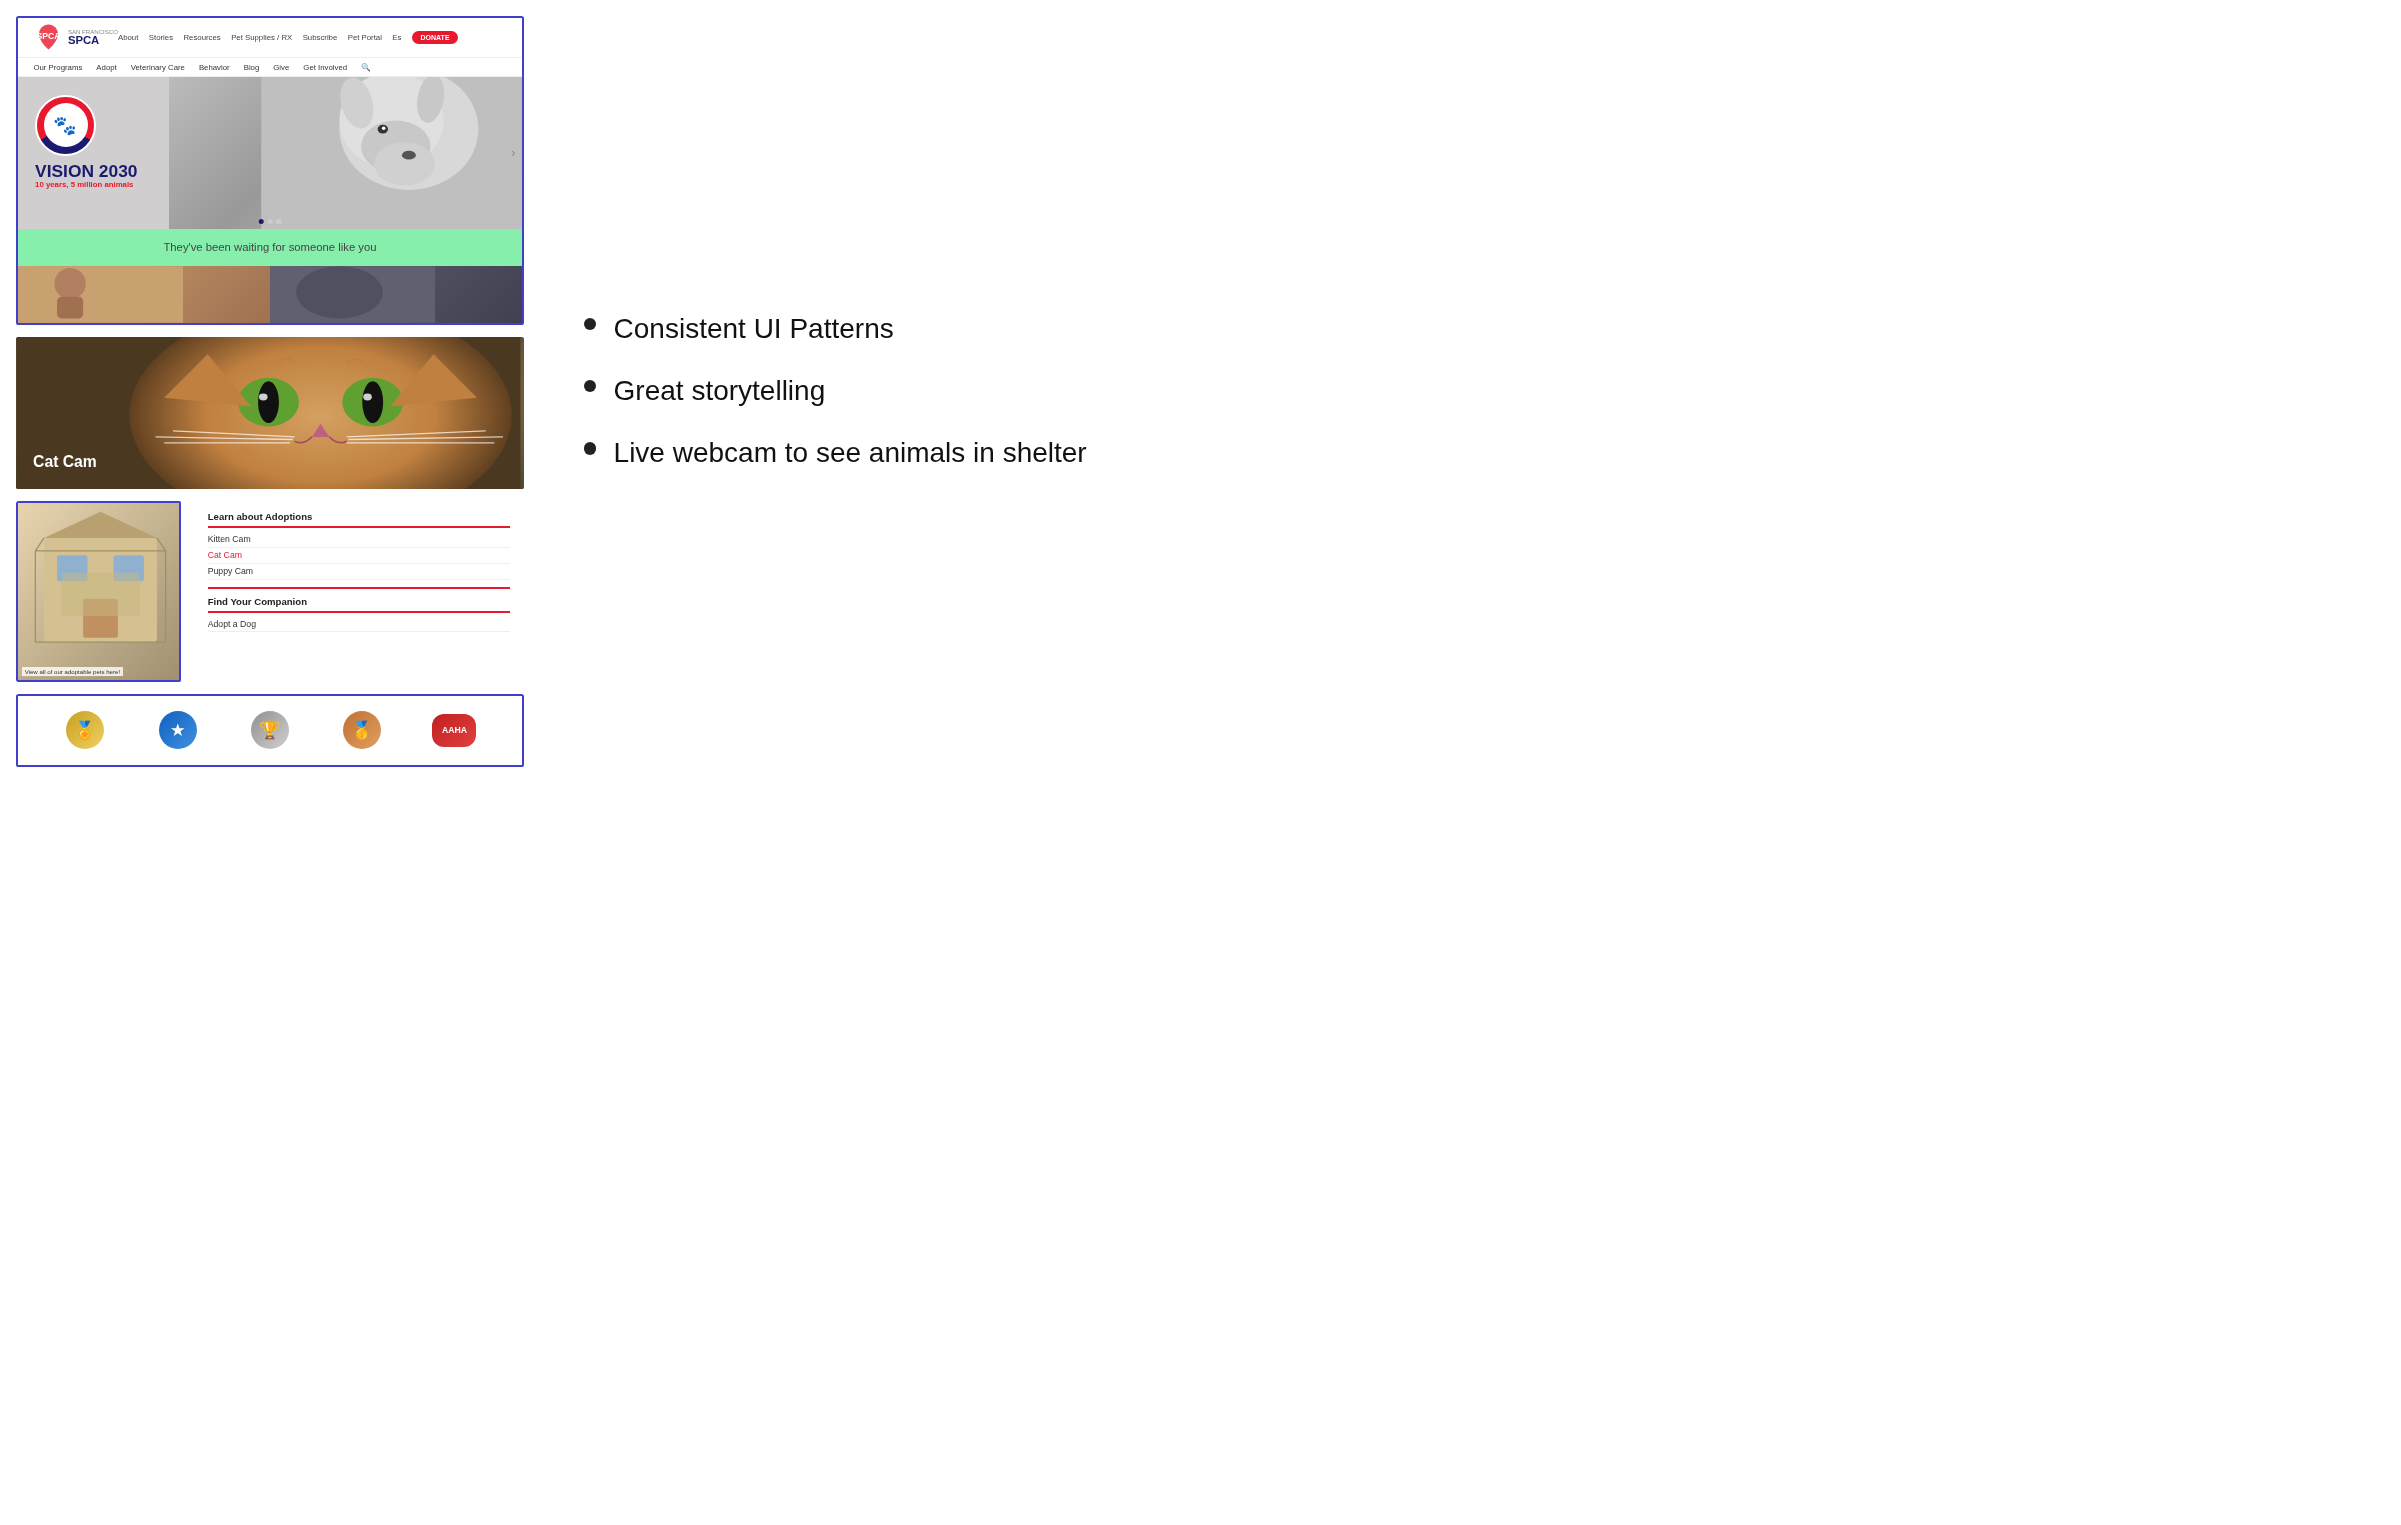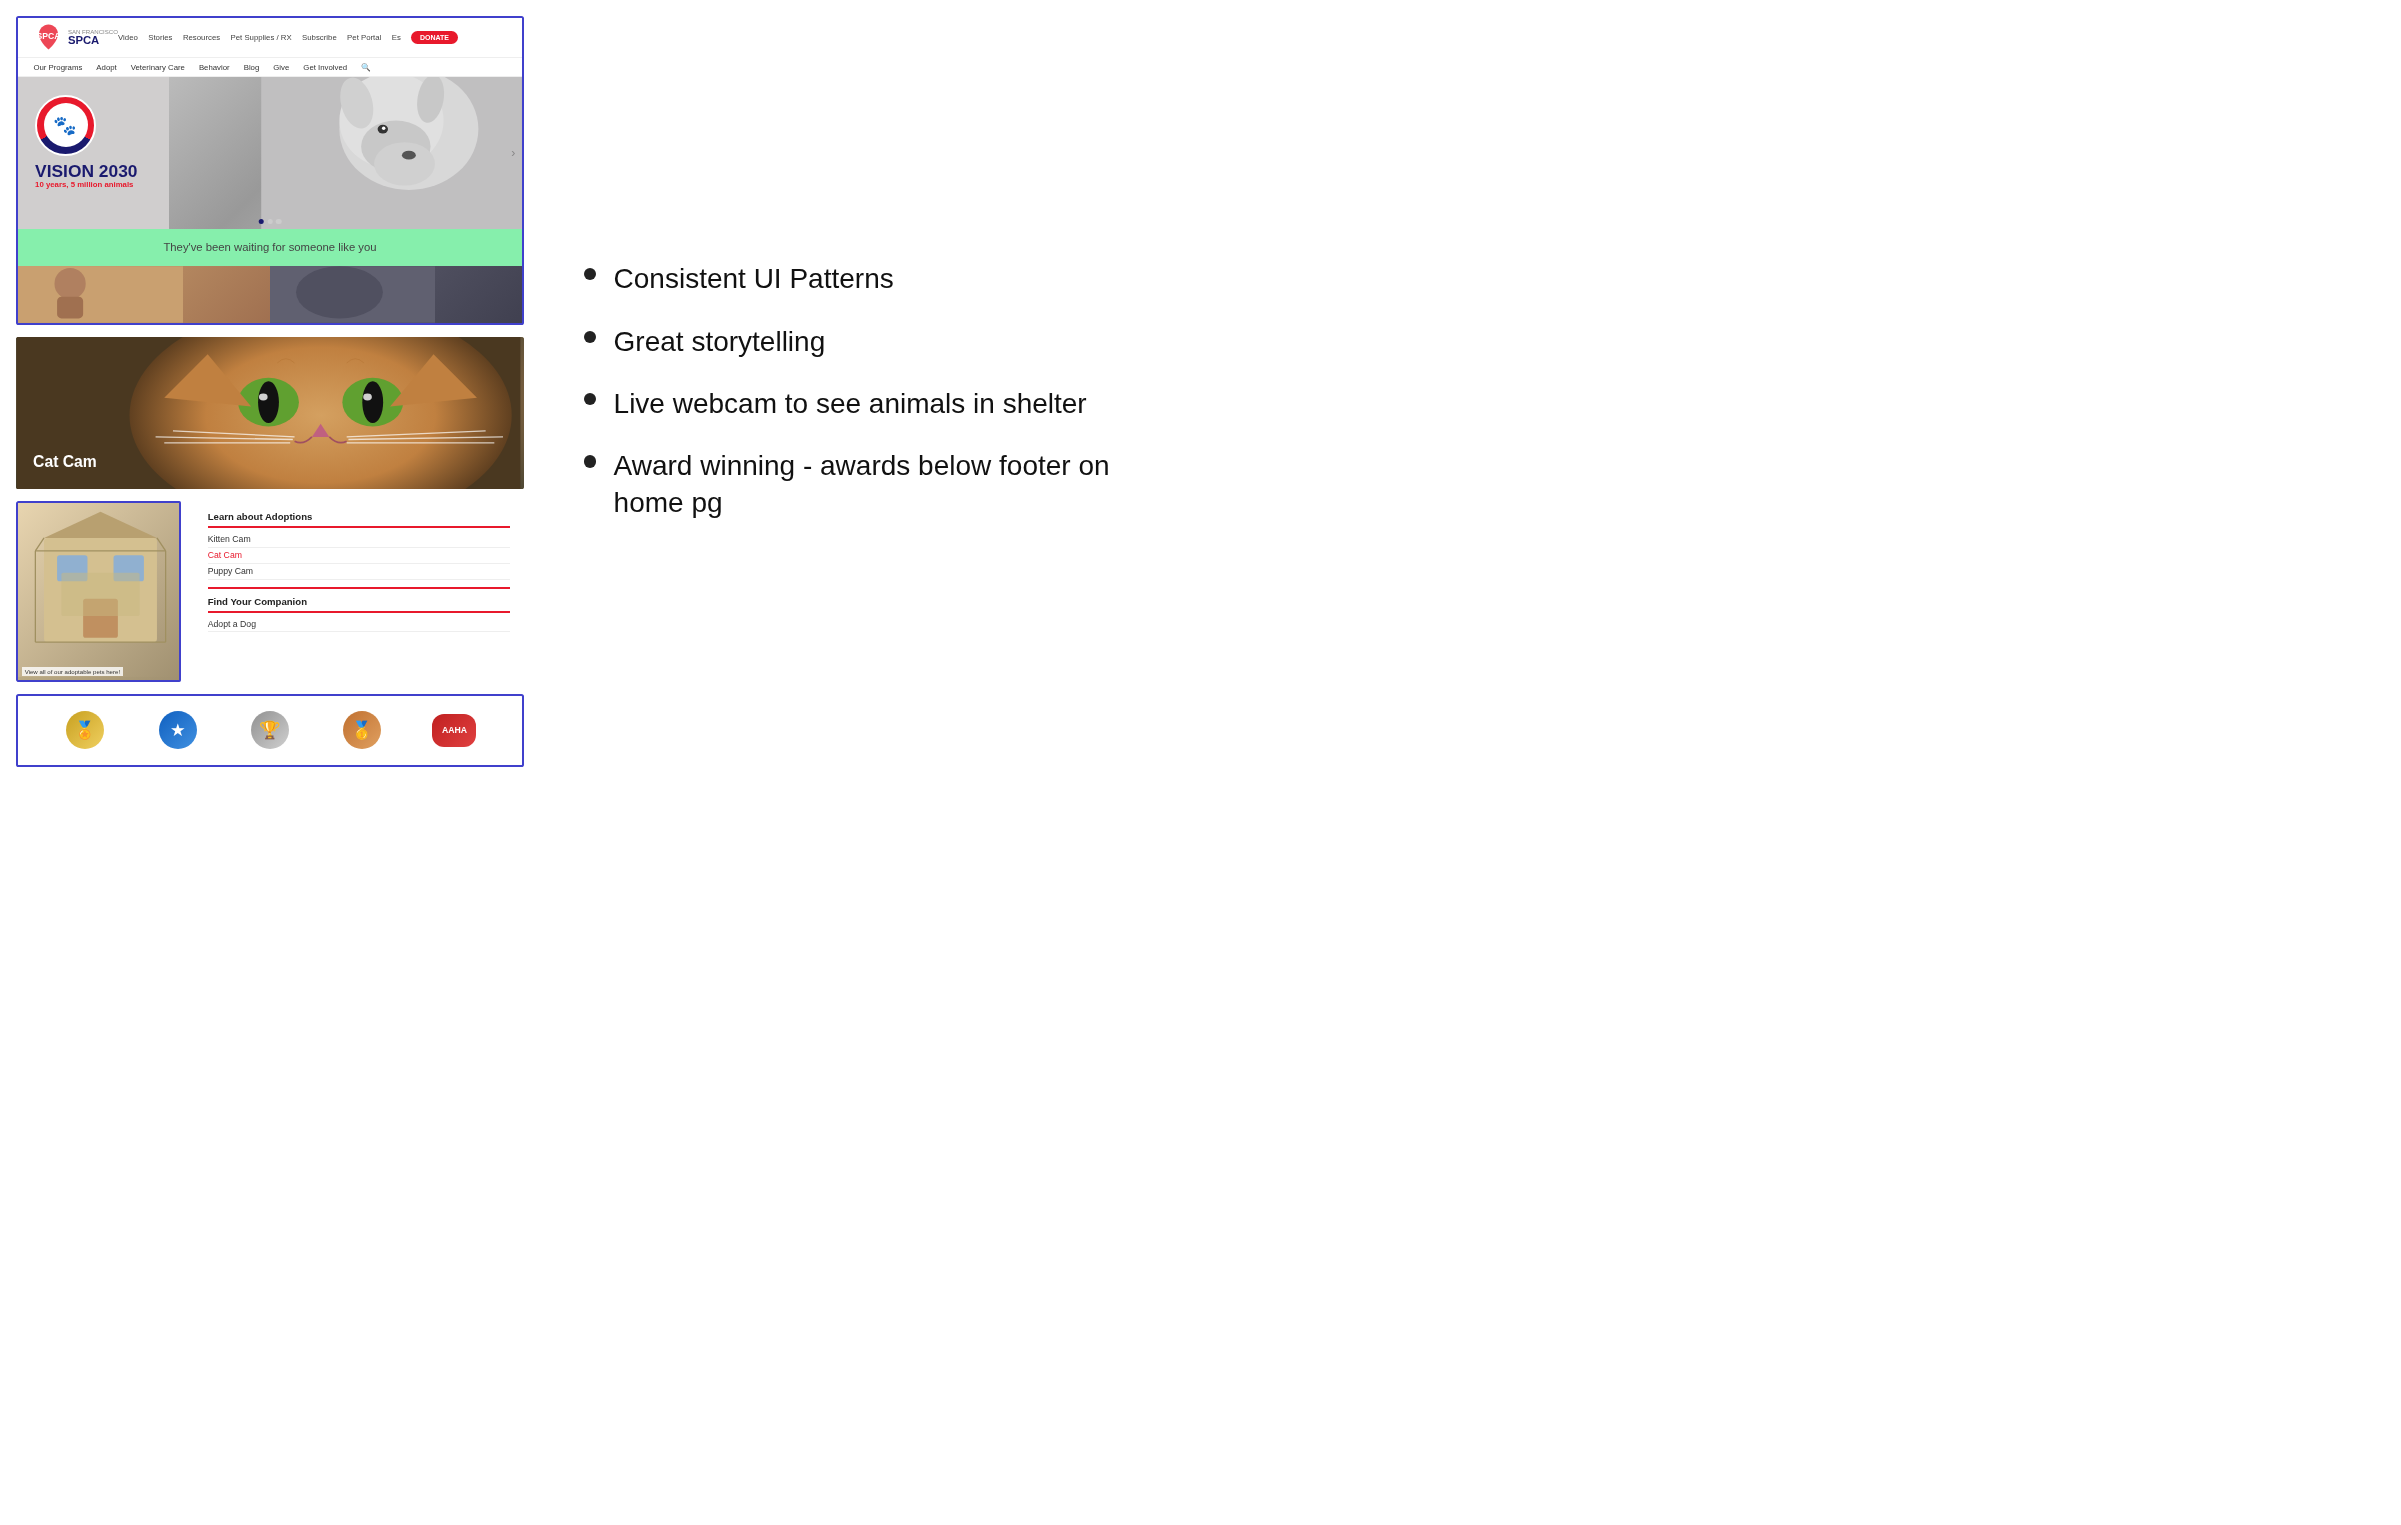--- a/index.html
+++ b/index.html
@@ -365,21 +365,21 @@
             <rect width="36" height="36" fill="#fff"></rect>
             <path d="M18 3 C12 3 7 8 7 14 C7 20 12 27 18 32 C24 27 29 20 29 14 C29 8 24 3 18 3Z" fill="#e8192c" opacity="0.8"></path>
             <text x="18" y="20" font-size="10" text-anchor="middle" fill="#fff" font-weight="bold">SPCA</text>
           </svg>
           <div>
             <div style="font-size:6.1px;color:#888;">SAN FRANCISCO</div>
             <div style="font-size:11.3px;font-weight:900;color:#1a1a6e;line-height:1;">SPCA</div>
           </div>
         </div>
         <div class="nav-links-top">
-          <span>Video</span>
+          <span>About</span>
           <span>Stories</span>
           <span>Resources</span>
           <span>Pet Supplies / RX</span>
           <span>Subscribe</span>
           <span>Pet Portal</span>
           <span>Es</span>
           <button class="nav-donate-btn">DONATE</button>
         </div>
       </div>
 
@@ -584,20 +584,16 @@
       <div class="bullet-text">Consistent UI Patterns</div>
     </div>
     <div class="bullet-item">
       <div class="bullet-dot"></div>
       <div class="bullet-text">Great storytelling</div>
     </div>
     <div class="bullet-item">
       <div class="bullet-dot"></div>
       <div class="bullet-text">Live webcam to see animals in shelter</div>
     </div>
-    <div class="bullet-item">
-      <div class="bullet-dot"></div>
-      <div class="bullet-text">Award winning - awards below footer on home pg</div>
-    </div>
   </div>
 
 </div>
 
 
 </body></html>

